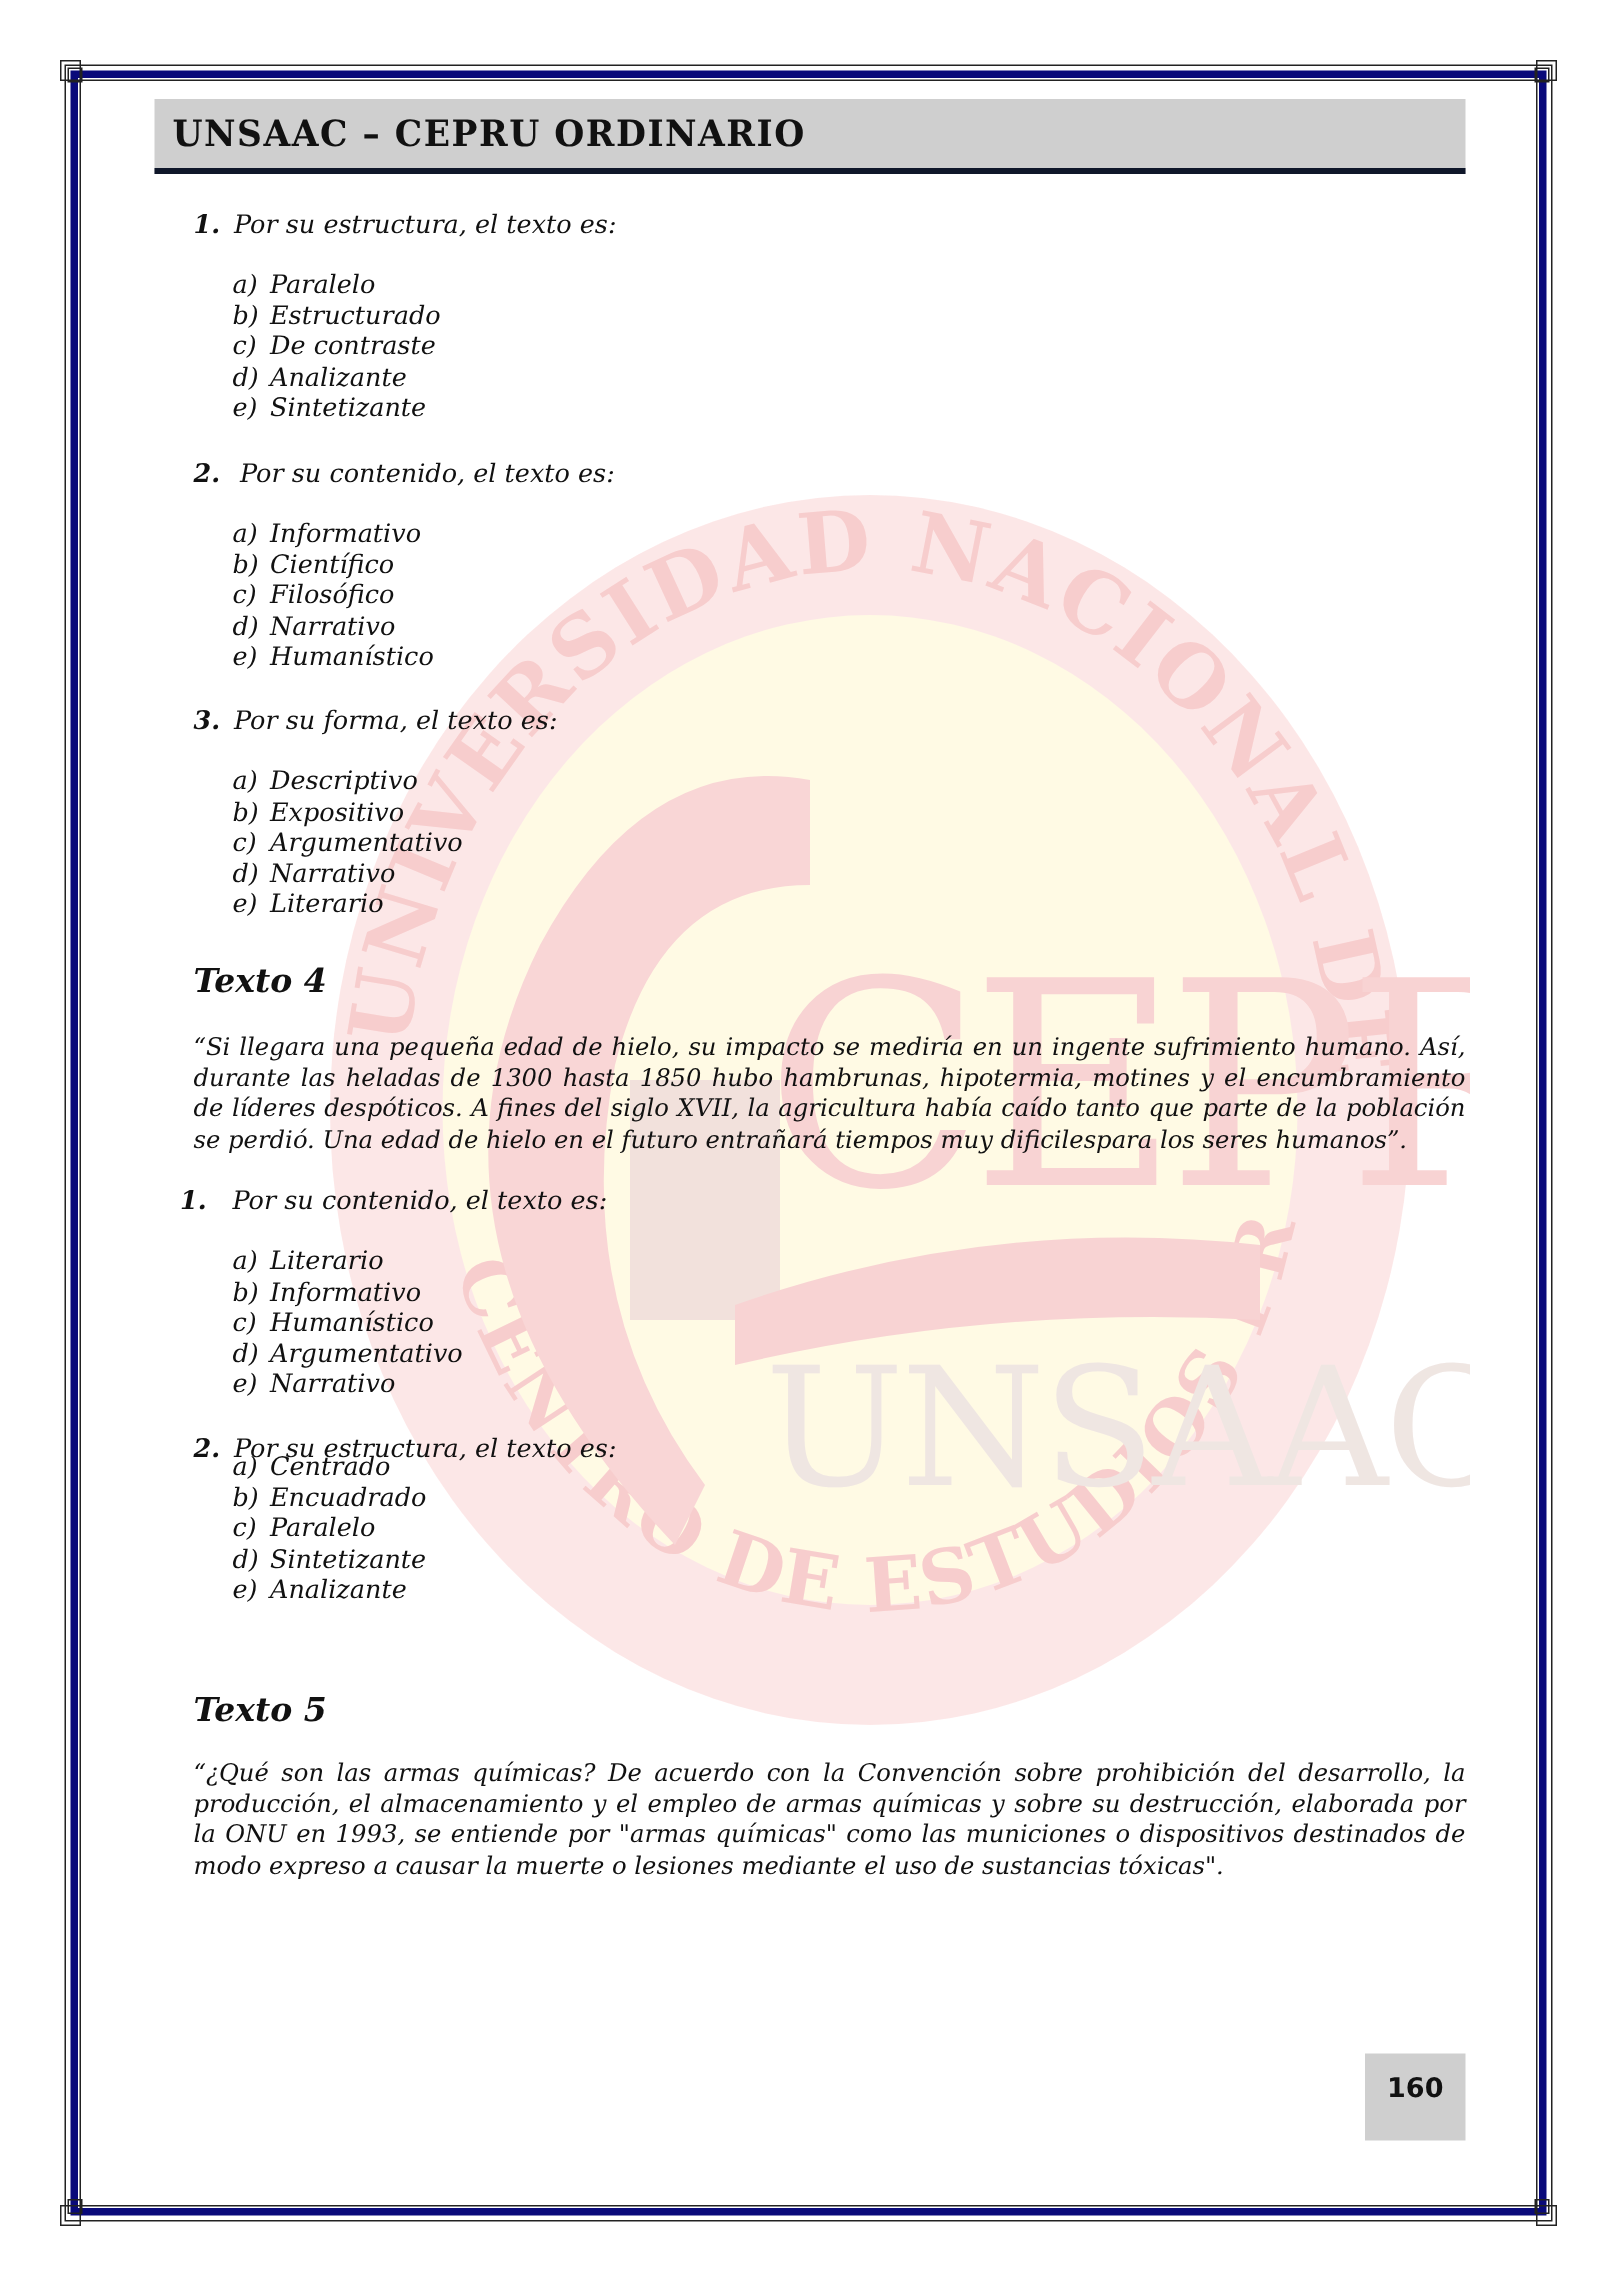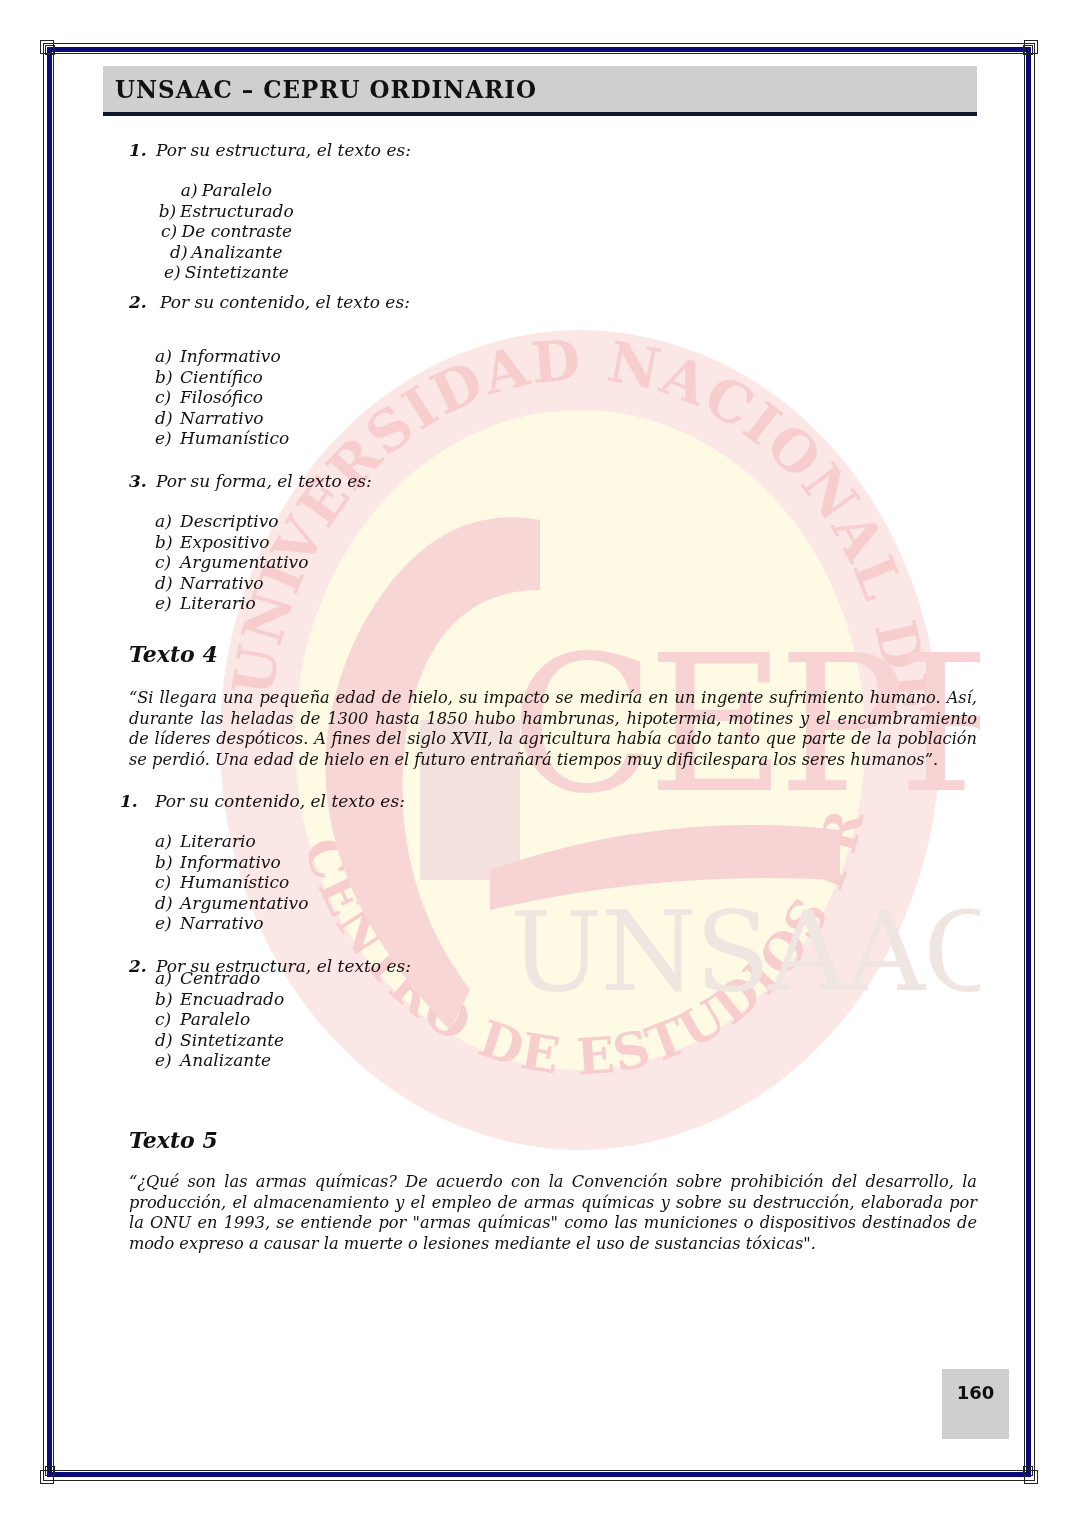--- a/index.html
+++ b/index.html
@@ -51,21 +51,21 @@
   .opt { height: 20.6px; line-height: 20.6px; white-space: nowrap; }
   .opt .letter { display: inline-block; width: 25px; }
   .texto-title {
     position: absolute; left: 129px; font-weight: bold; font-style: italic; font-size: 22px;
   }
   .para {
     position: absolute; left: 129px; width: 848px;
     font-style: italic; font-size: 16.2px; line-height: 20.5px; text-align: justify;
   }
   .page-num-box {
-    position: absolute; left: 942px; top: 1369px; width: 67px; height: 70px;
+    position: absolute; left: 910px; top: 1369px; width: 67px; height: 58px;
     background: #cfcfcf;
   }
   .page-num {
     position: absolute; left: 0; top: 13px; width: 67px; text-align: center;
     font-family: "DejaVu Sans", sans-serif; font-weight: bold; font-size: 18px; color: #111;
   }
 </style>
 </head>
 <body>
 
@@ -103,29 +103,29 @@
 
 <div class="header">
   <div class="header-title">UNSAAC – CEPRU ORDINARIO</div>
 </div>
 
 <div class="content">
 
   <div class="q" style="left:129px;top:140px;">
     <span class="num">1.</span><span>Por su estructura, el texto es:</span>
   </div>
-  <div class="opts" style="top:180px;text-align:center;">
+  <div class="opts" style="top:180px;">
     <div class="opt"><span class="letter">a)</span><span>Paralelo</span></div>
     <div class="opt"><span class="letter">b)</span><span>Estructurado</span></div>
     <div class="opt"><span class="letter">c)</span><span>De contraste</span></div>
     <div class="opt"><span class="letter">d)</span><span>Analizante</span></div>
     <div class="opt"><span class="letter">e)</span><span>Sintetizante</span></div>
   </div>
 
-  <div class="q" style="left:129px;top:292px;">
+  <div class="q" style="left:129px;top:306px;">
     <span class="num" style="width:31px;">2.</span><span>Por su contenido, el texto es:</span>
   </div>
   <div class="opts" style="top:346px;">
     <div class="opt"><span class="letter">a)</span><span>Informativo</span></div>
     <div class="opt"><span class="letter">b)</span><span>Científico</span></div>
     <div class="opt"><span class="letter">c)</span><span>Filosófico</span></div>
     <div class="opt"><span class="letter">d)</span><span>Narrativo</span></div>
     <div class="opt"><span class="letter">e)</span><span>Humanístico</span></div>
   </div>
 

